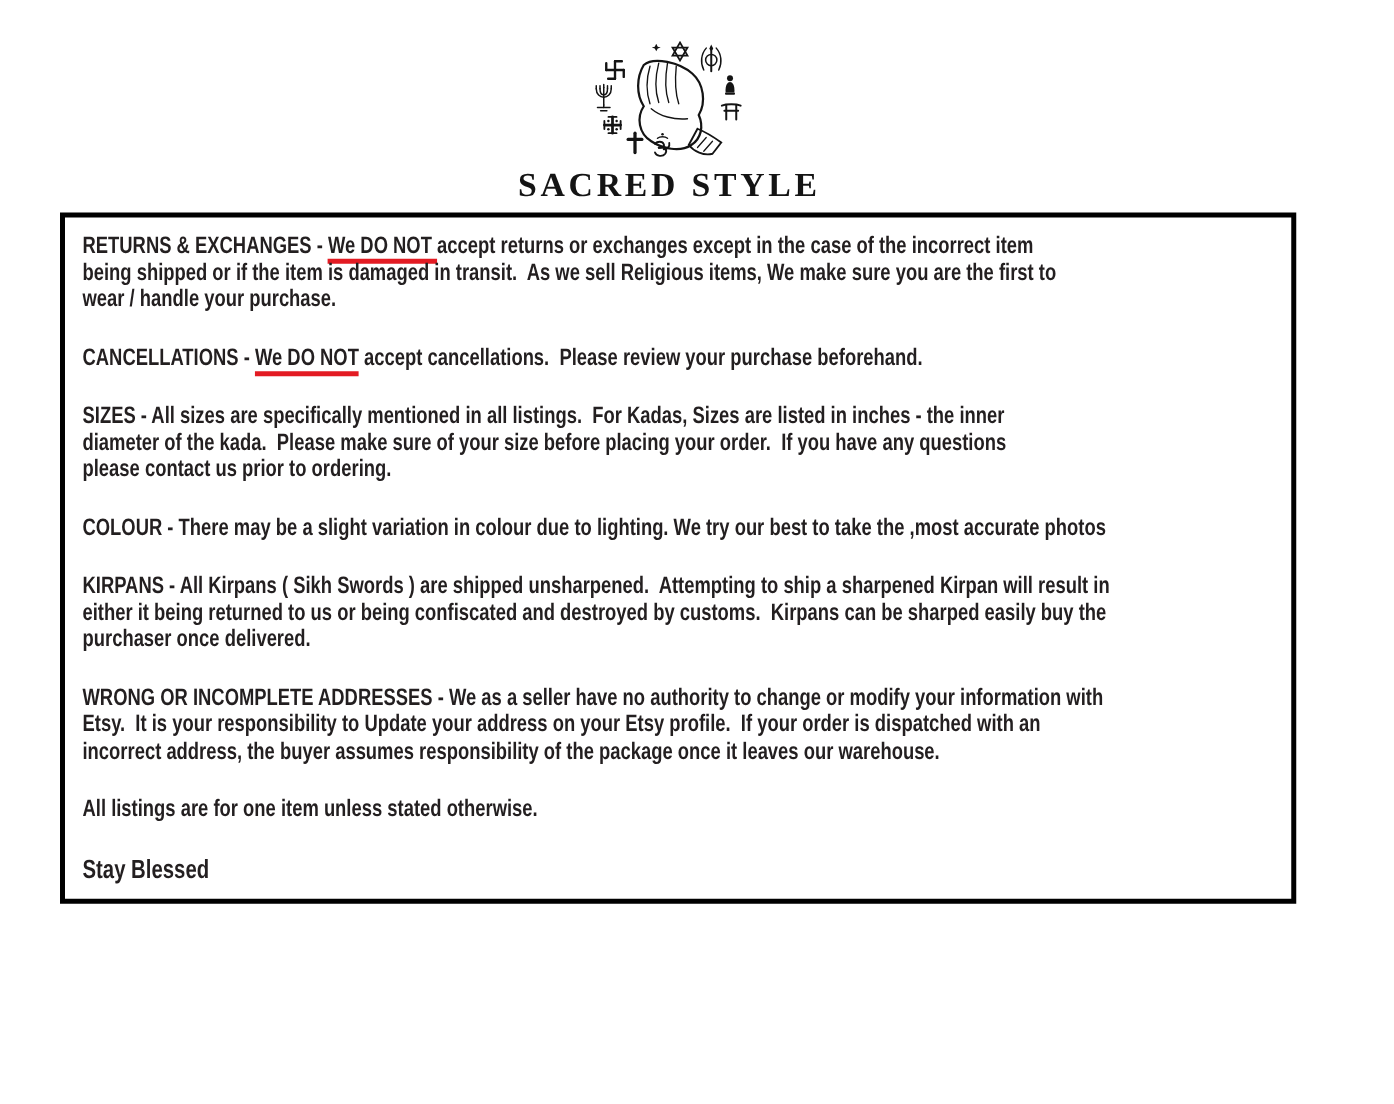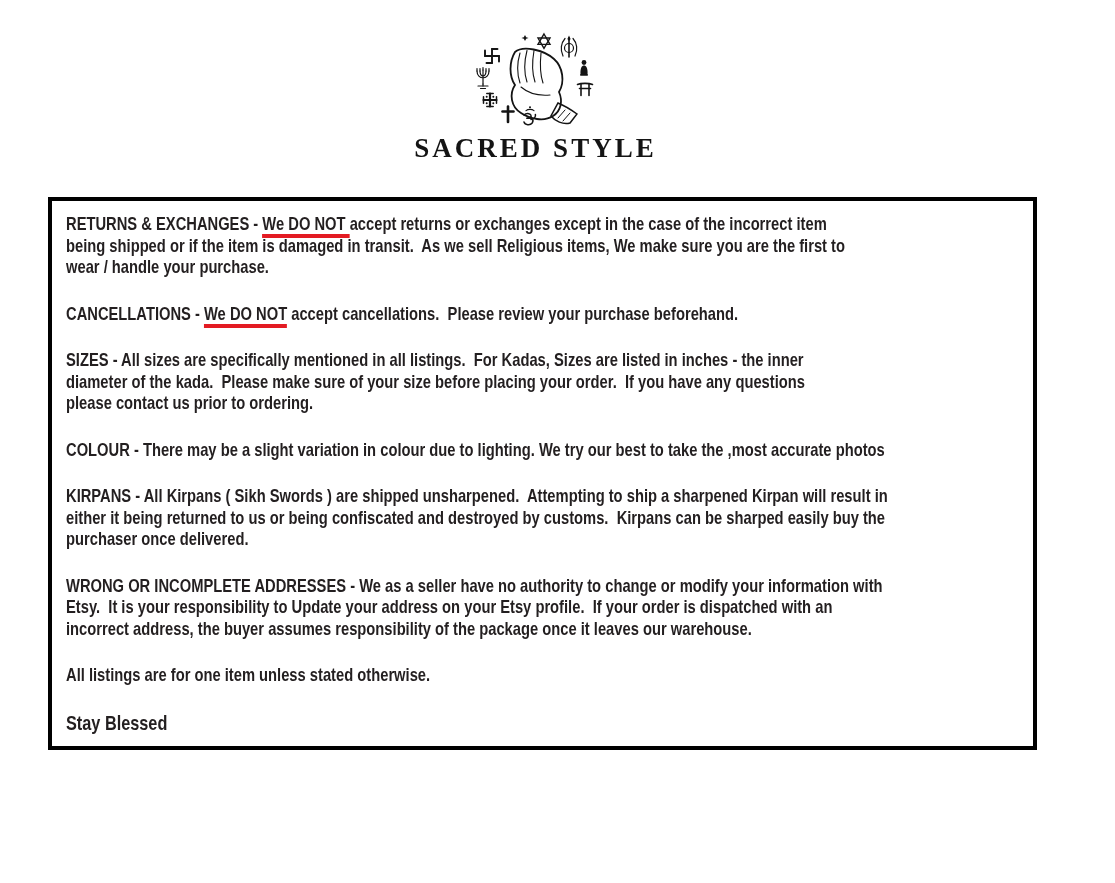--- a/index.html
+++ b/index.html
@@ -20,21 +20,21 @@
     font-family:"Liberation Serif", serif;
     font-size:27px;
     font-weight:600;
     letter-spacing:3px;
     color:#141414;
     margin-top:1px;
     white-space:nowrap;
   }
   .policy-box {
     box-sizing:border-box;
-    margin:33px 0 0 48px;
+    margin:6px 0 0 48px;
     width:989px;
     height:553px;
     border:4px solid #000000;
     padding:12px 0 0 14px;
     overflow:hidden;
     background:#ffffff;
   }
   .para {
     margin:0 0 25px 0;
     width:1240px;

